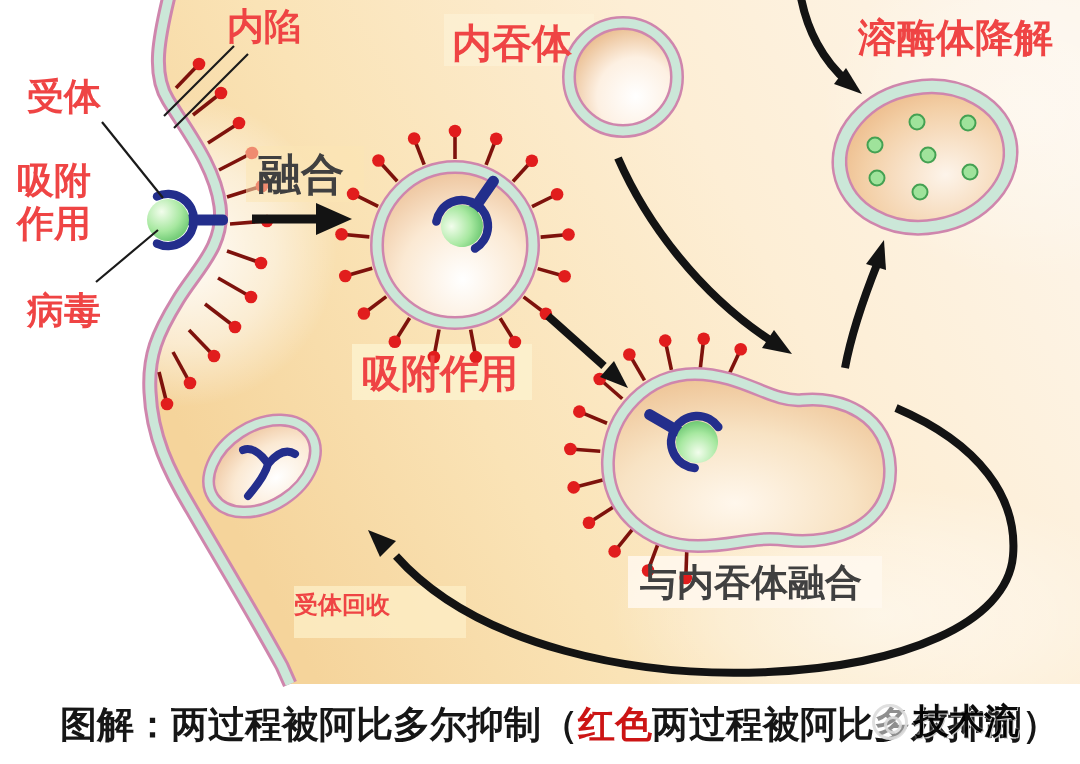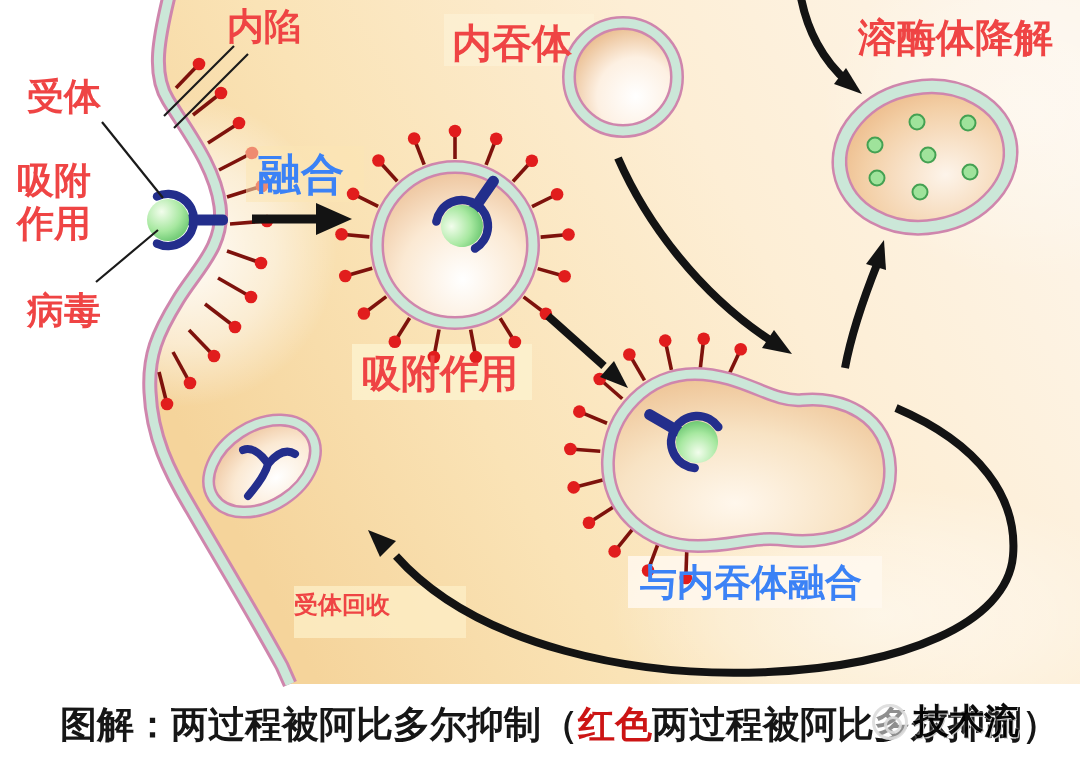--- a/index.html
+++ b/index.html
@@ -1,20 +1,20 @@
 <!DOCTYPE html>
 <html><head>
 <meta charset="utf-8">
 <style>
   html,body{margin:0;padding:0;background:#ffffff;}
   #stage{position:relative;width:1080px;height:764px;background:#ffffff;overflow:hidden;
          font-family:"DejaVu Sans","Liberation Sans",sans-serif;}
   #art{position:absolute;left:0;top:0;}
   .lbl{position:absolute;font-weight:bold;color:#ef4444;line-height:1.15;white-space:nowrap;}
-  .lbl.red{color:#3b82f6;}
+  .lbl.red{color:#404040;}
   .wrap{white-space:normal;word-break:break-all;}
   #caption{position:absolute;left:60px;top:700px;font-size:37px;font-weight:bold;
            color:#161616;white-space:nowrap;z-index:2;}
   #caption .red{color:#cc1414;font-family:Liberation Serif, serif;}
   #watermark{position:absolute;left:872px;top:698px;display:flex;align-items:center;gap:6px;
              z-index:3;opacity:.95;}
   #watermark .logo{width:36px;height:36px;border-radius:50%;border:3px solid #dedede;
                    background:rgba(255,255,255,.55);box-sizing:border-box;position:relative;}
   #watermark .logo:after{content:"";position:absolute;left:9px;top:9px;width:12px;height:12px;
                    border-radius:50%;border:3px solid #dedede;}

